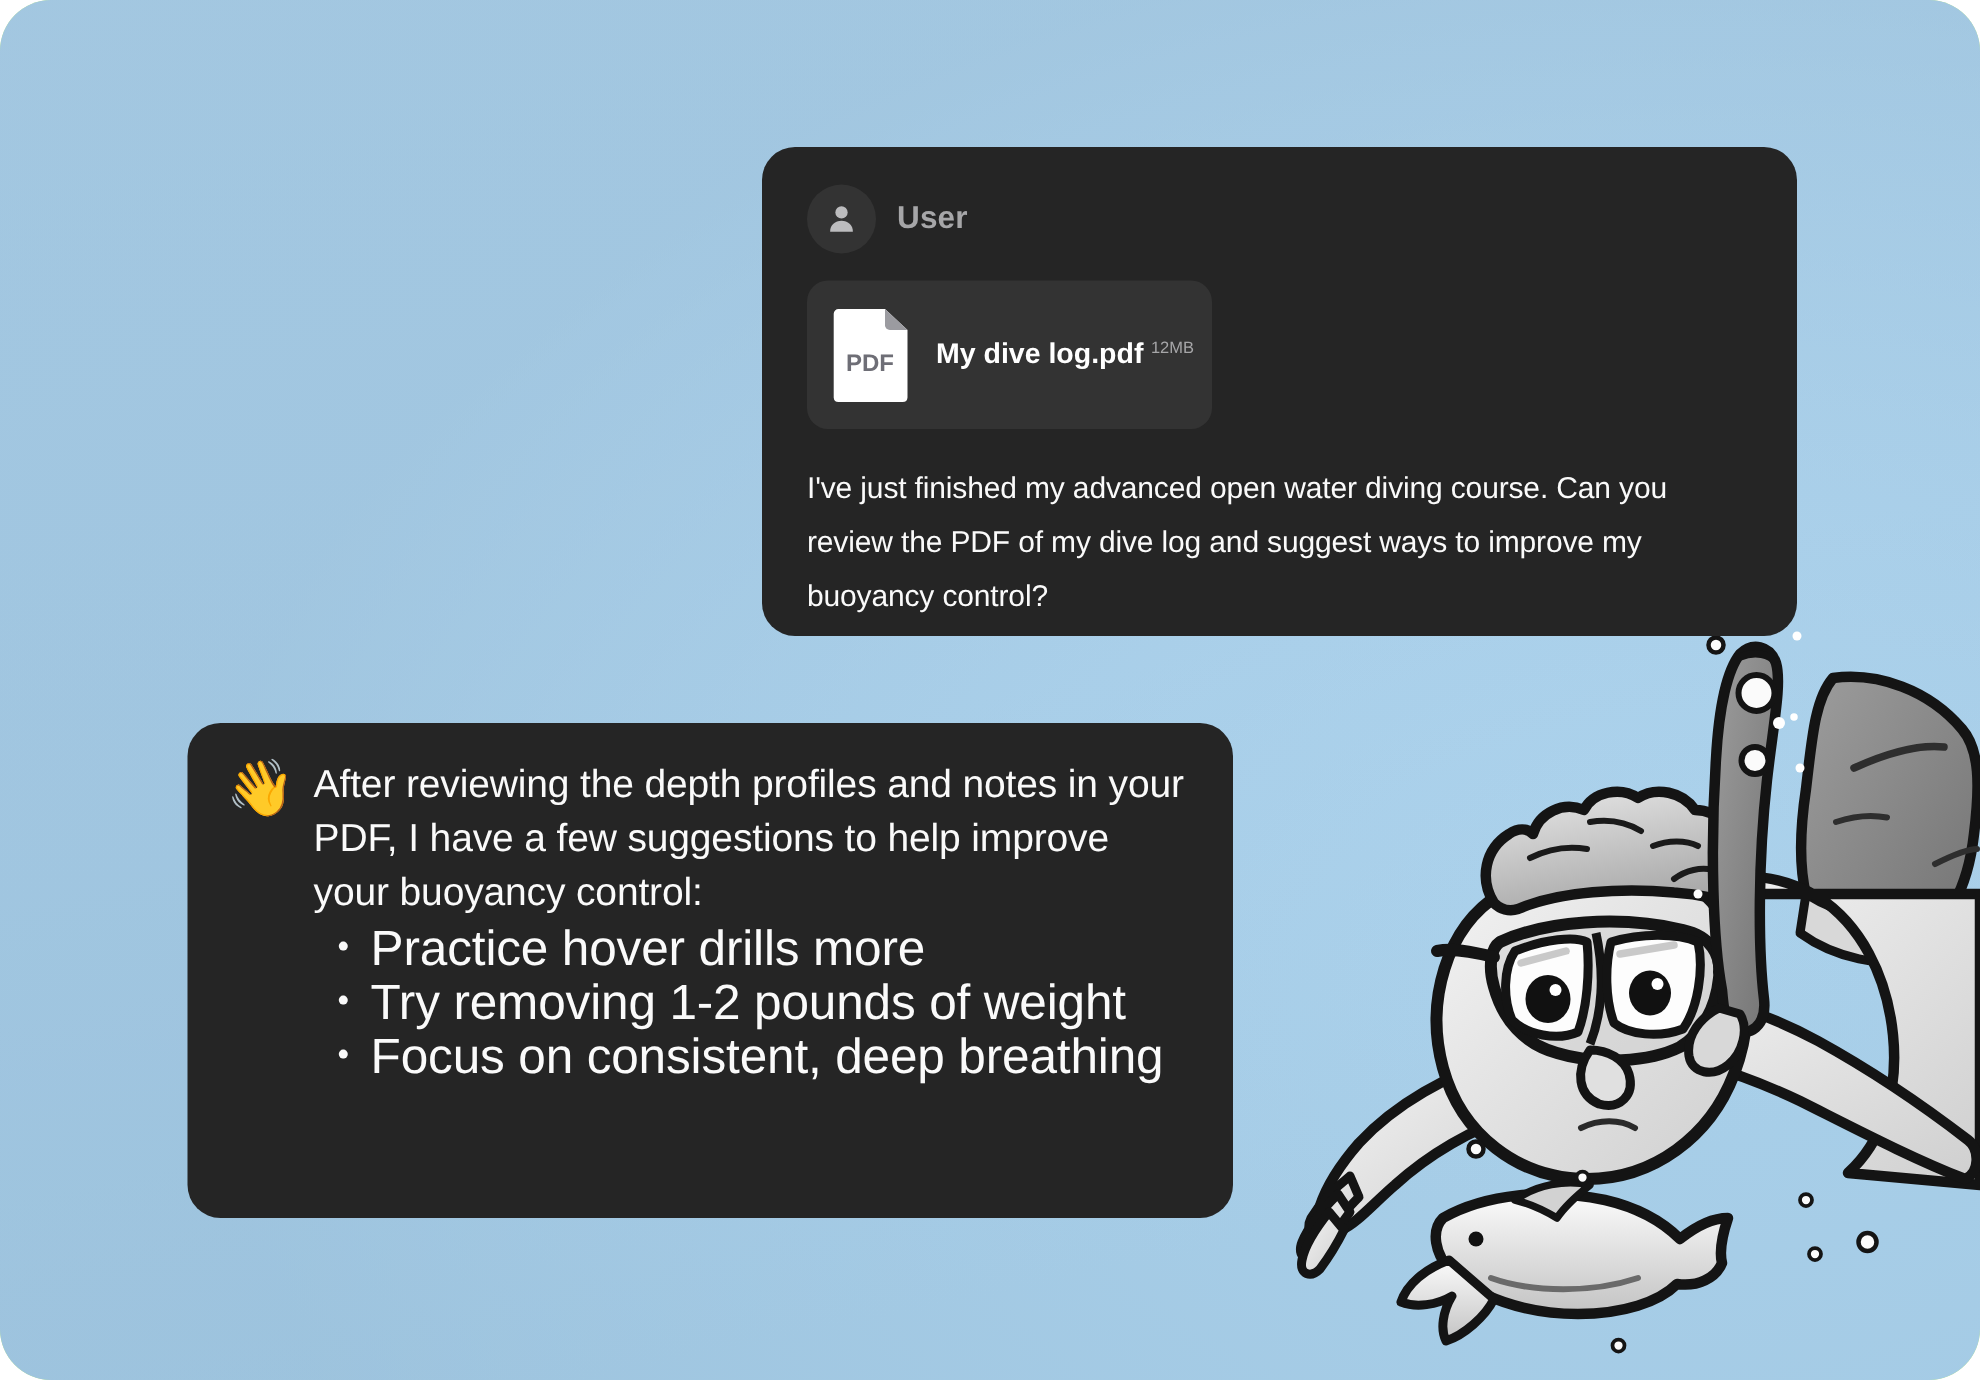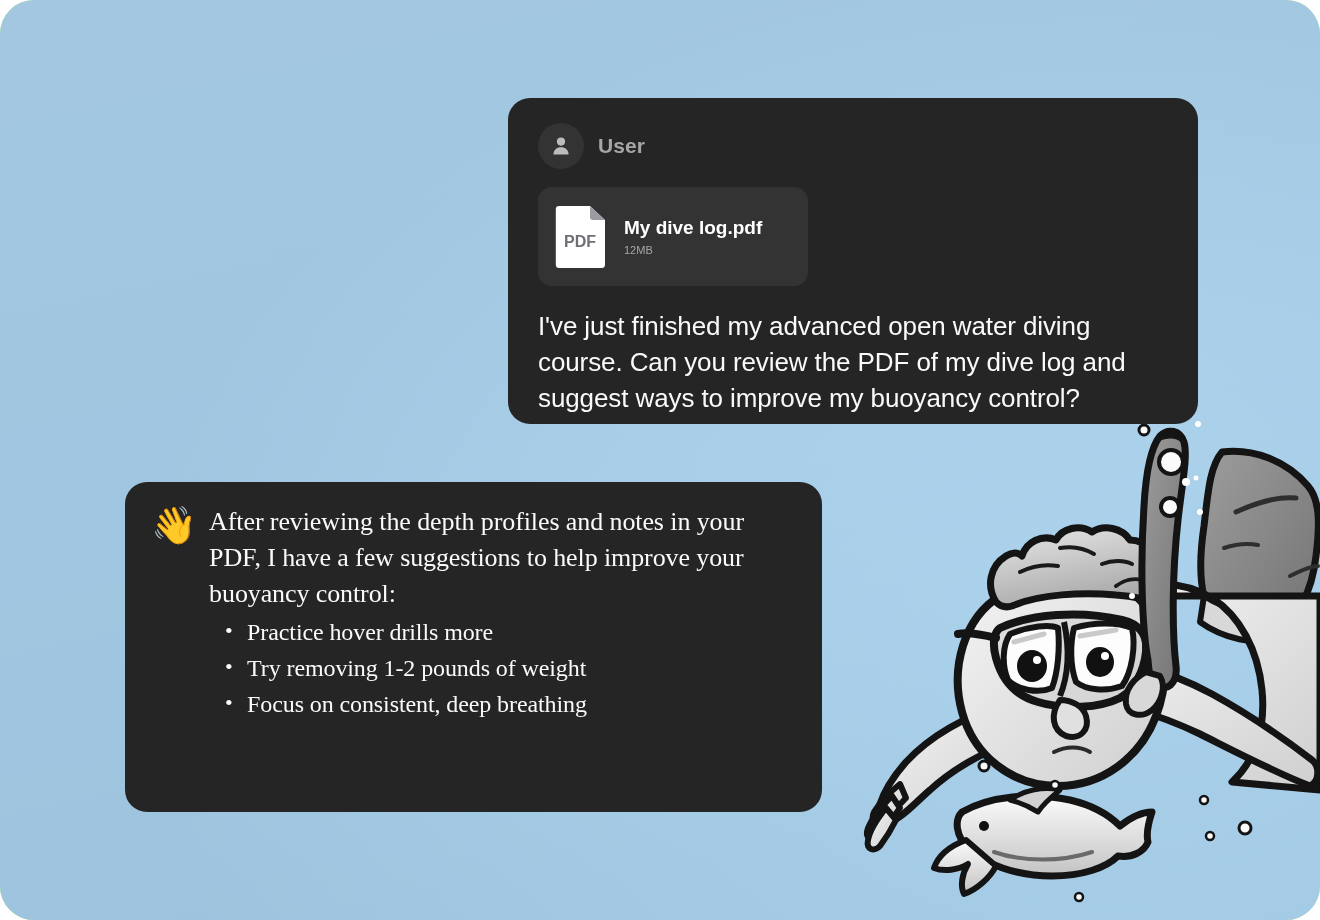--- a/index.html
+++ b/index.html
@@ -91,75 +91,75 @@
     border-radius: 14px;
     display: flex;
     align-items: center;
     padding: 0 16px;
     box-sizing: border-box;
     gap: 16px;
   }
 
   .pdf-icon { width: 54px; height: 67px; flex: none; display:block; }
 
-  .attach-meta { display: flex; flex-direction: column; gap: 5px; min-width:0;justify-content:space-between; }
+  .attach-meta { display: flex; flex-direction: row; gap: 5px; min-width:0;justify-content:space-between; }
 
   .attach-name {
     font-size: 19px;
     font-weight: bold;
     color: #ffffff;
     white-space: nowrap;
   }
 
   .attach-size {
     font-size: 11px;
     color: #a6a6a8;
   }
 
   
   .user-text {
     margin-top: 22px;
-    font-size: 26px;
+    font-size: 20px;
     line-height: 36px;
     color: #fafafa;
     letter-spacing: -0.1px;
   }
 
   
   .assist-row {
     display: flex;
     gap: 12px;
     align-items: flex-start;
   }
 
   .wave-emoji {
     font-size: 37px;
     line-height: 40px;
     flex: none;
     margin-top: 2px;
   }
 
-  .assist-col { flex: 1; min-width: 0; font-family: Liberation Serif, serif; }
+  .assist-col { flex: 1; min-width: 0; }
 
   .assist-intro {
     font-size: 26px;
     line-height: 36px;
     color: #fafafa;
     letter-spacing: -0.1px;
   }
 
   .assist-list {
     margin: 2px 0 0 0;
     padding-left: 38px;
     list-style: none;
   }
 
   .assist-list li {
     position: relative;
-    font-size: 24px;
+    font-size: 33px;
     line-height: 36px;
     color: #fafafa;
     letter-spacing: -0.1px;
   }
 
   .assist-list li::before {
     content: "•";
     position: absolute;
     left: -22px;
     top: -1px;

